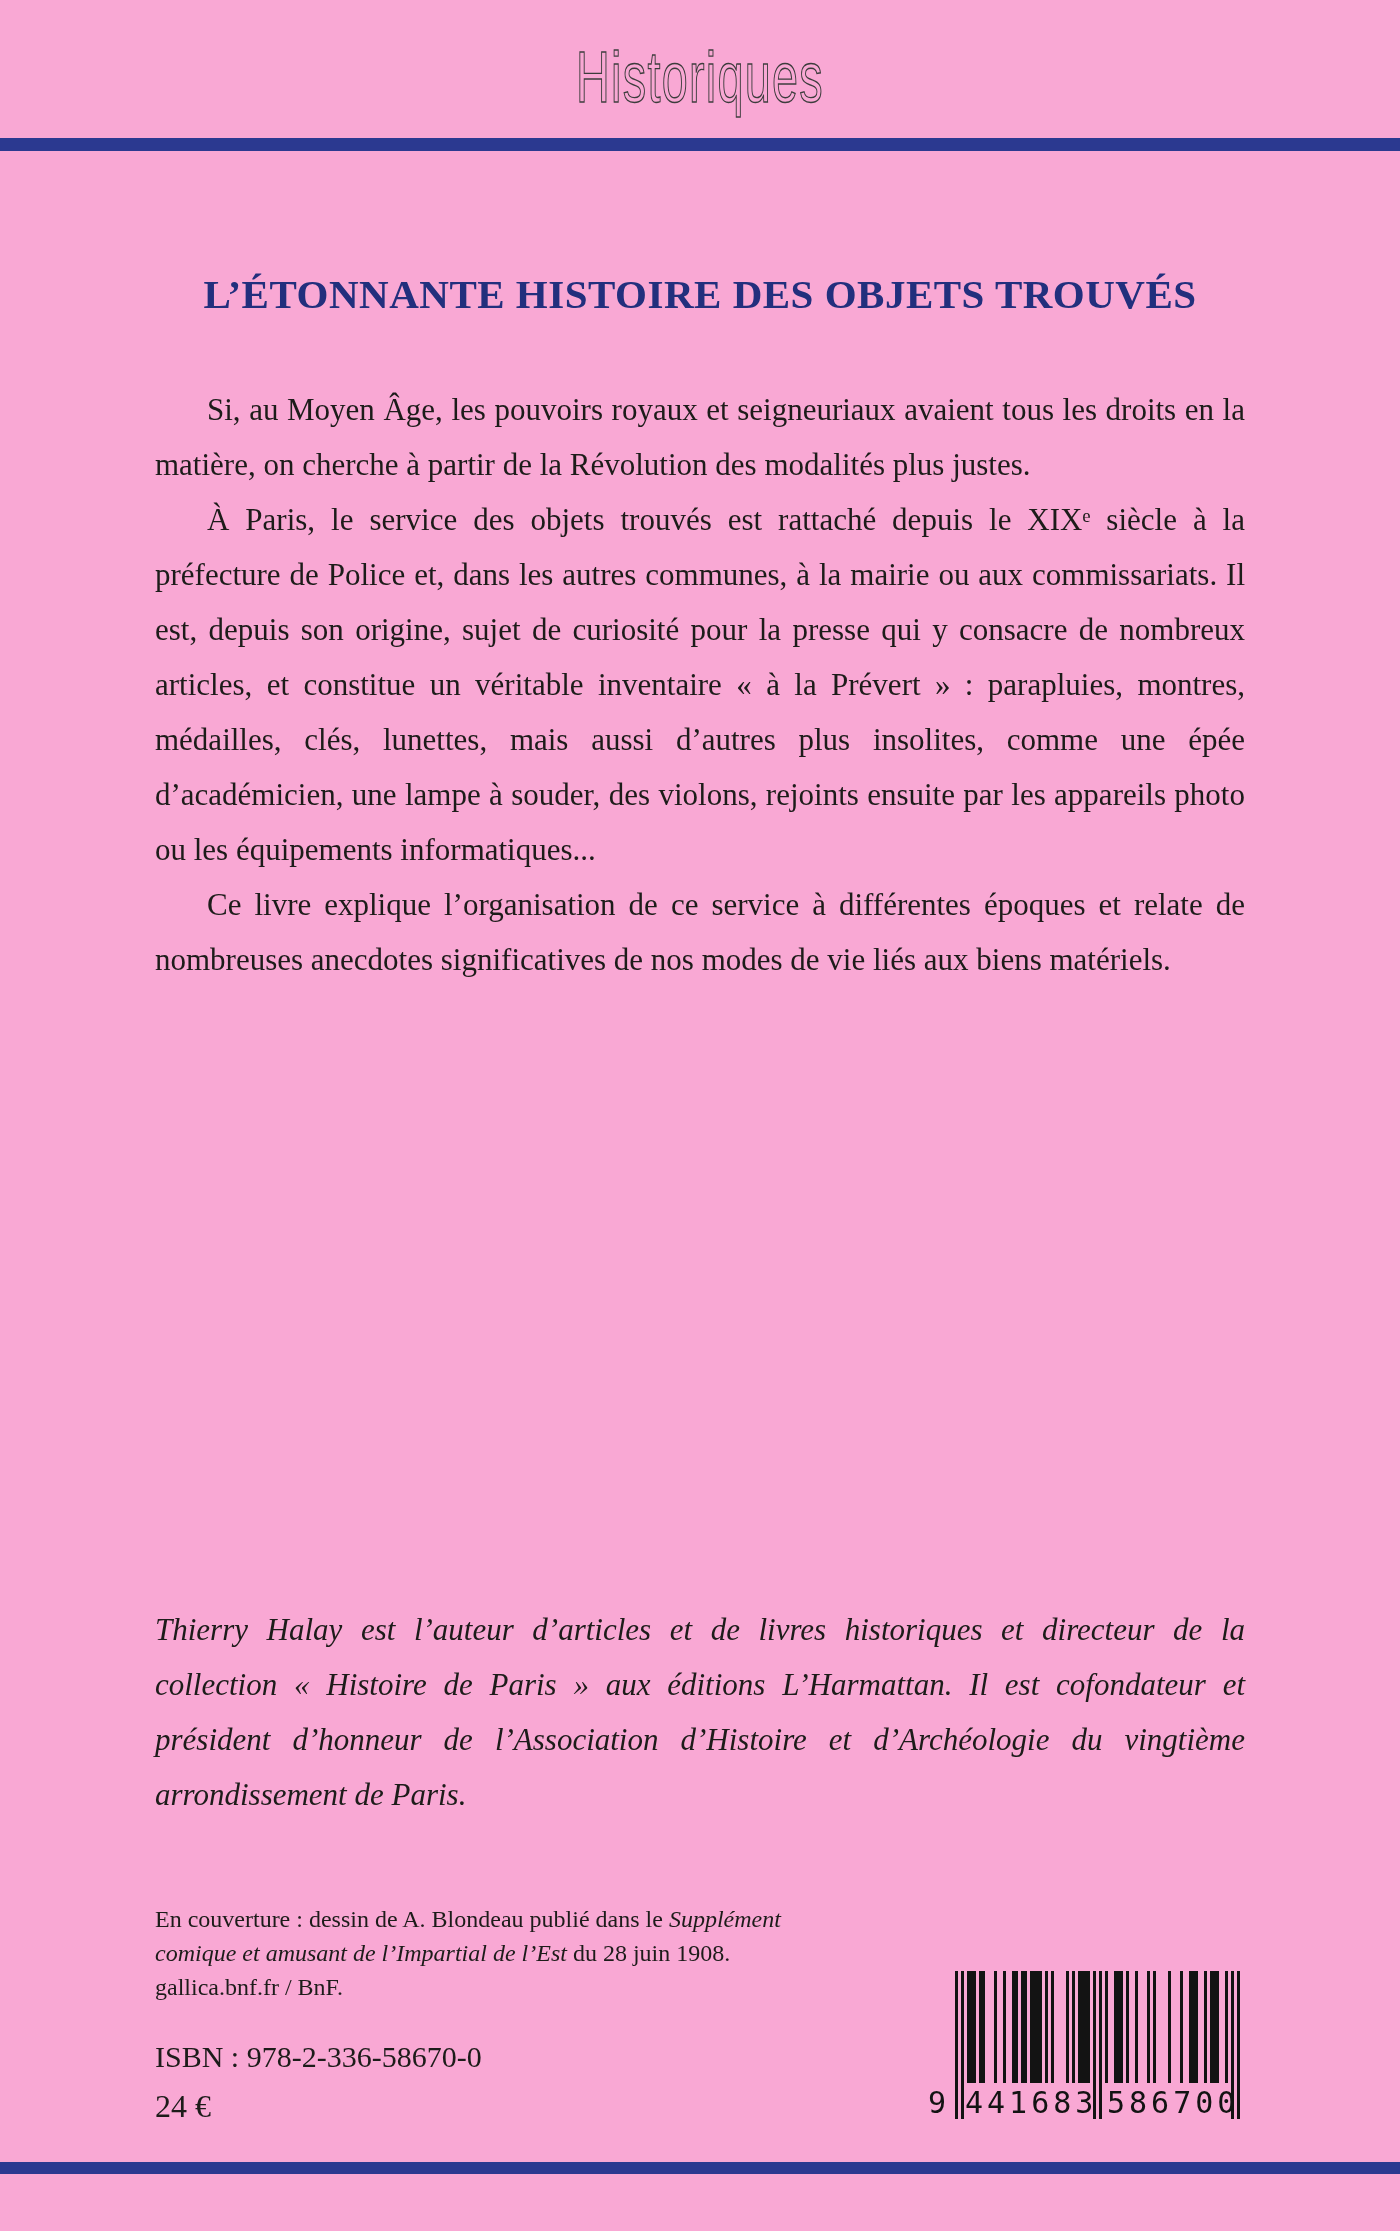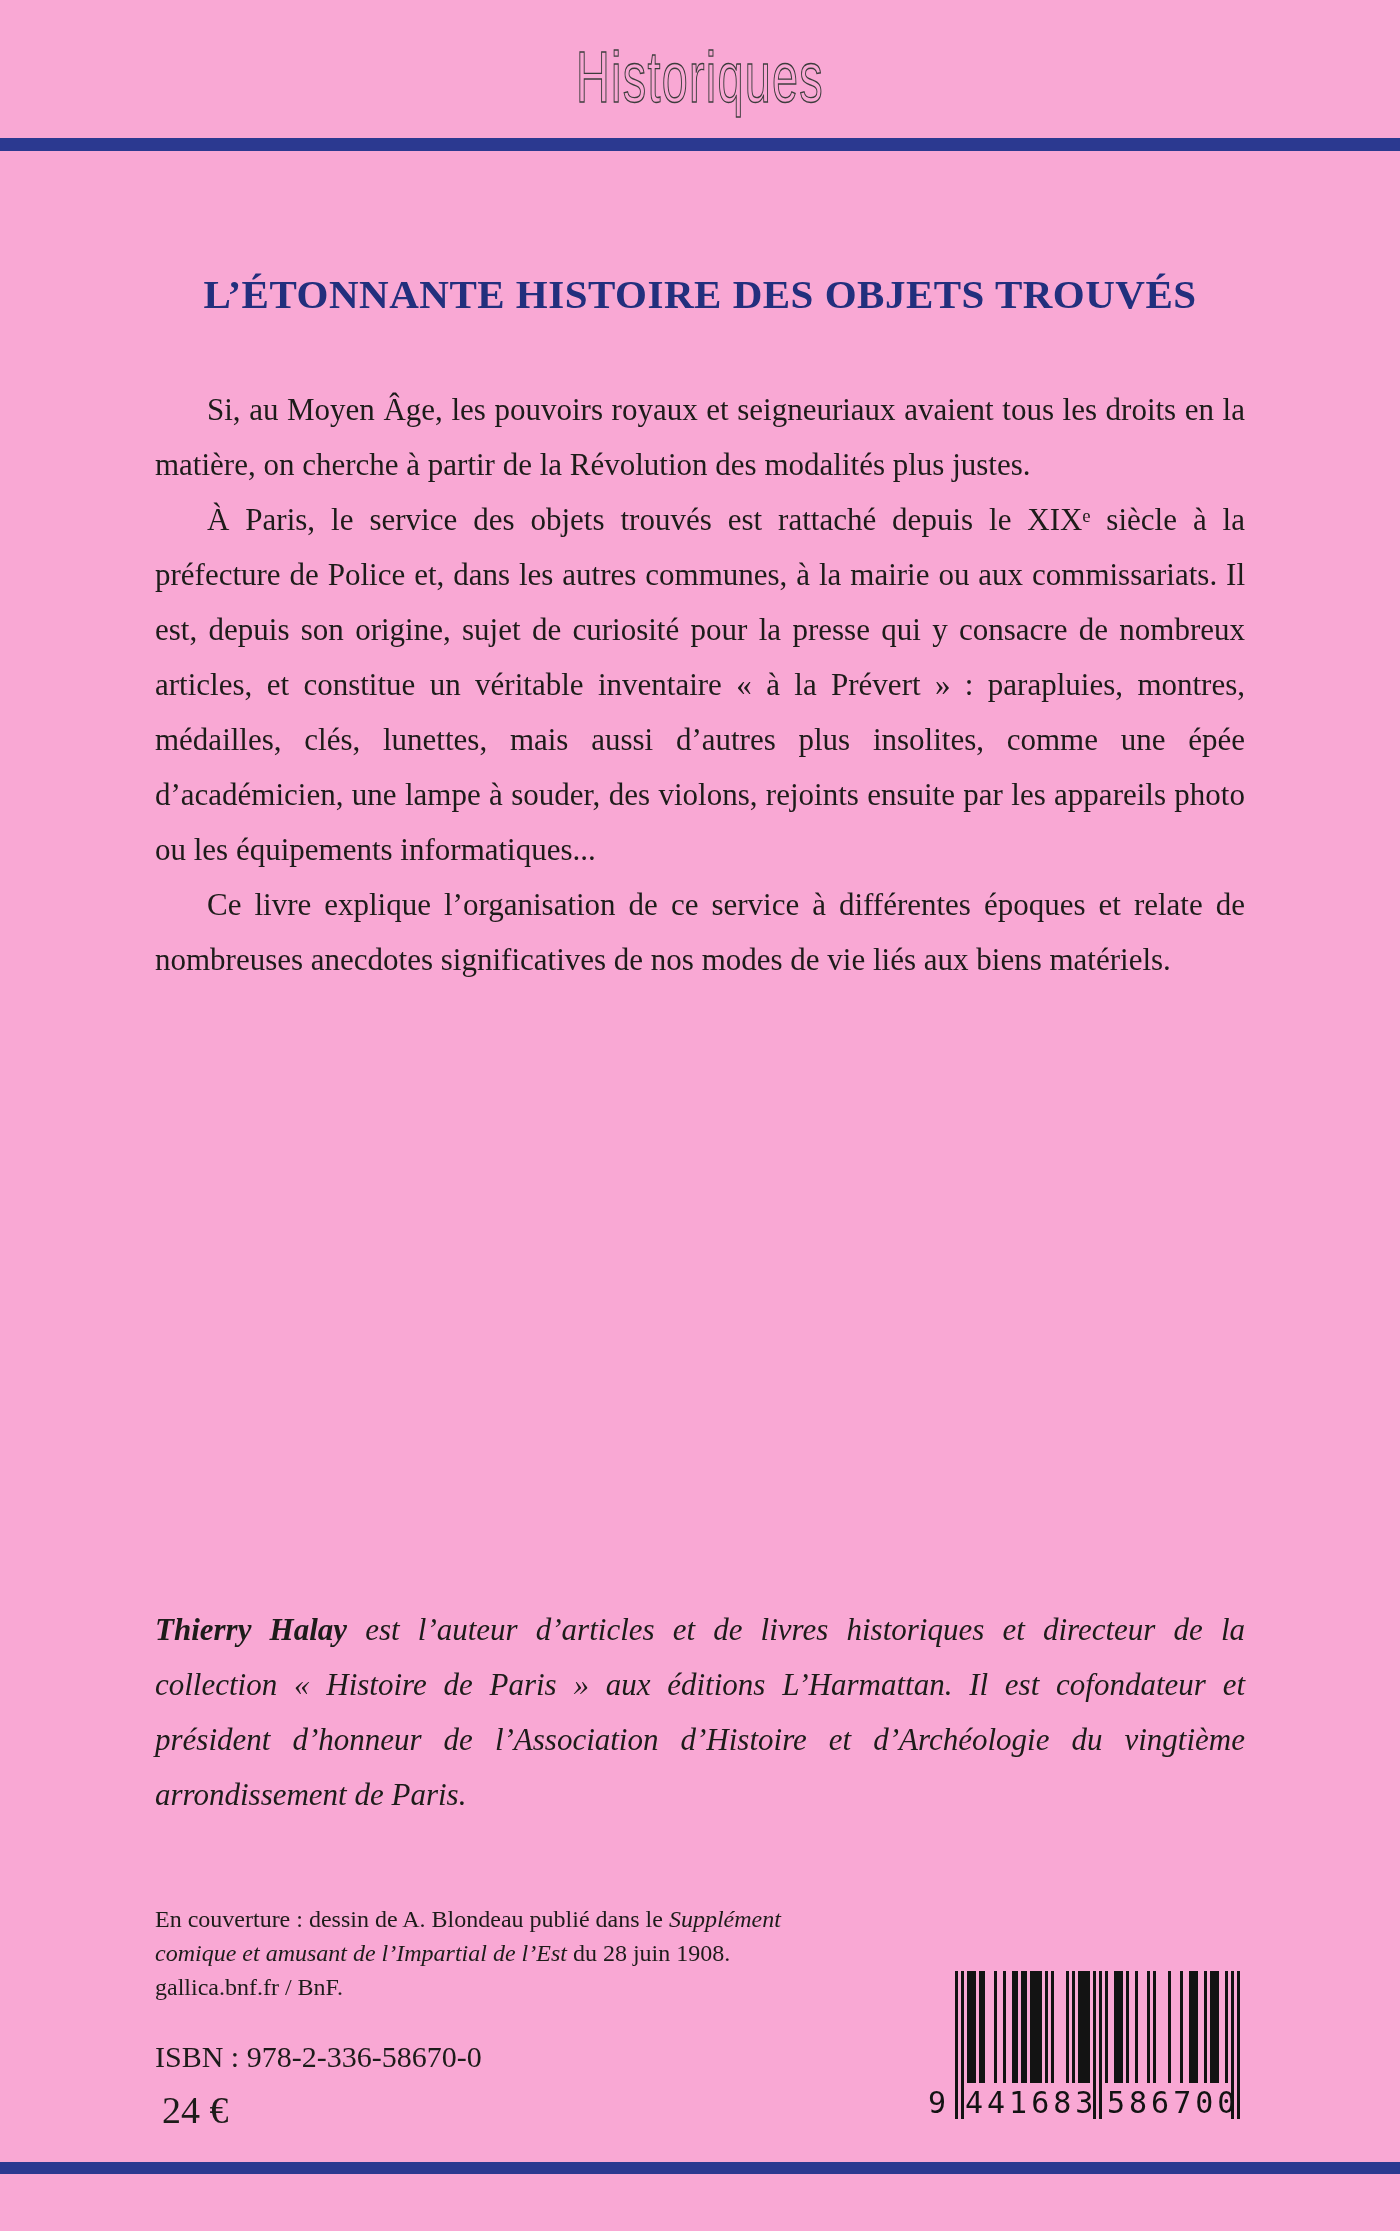--- a/index.html
+++ b/index.html
@@ -32,28 +32,28 @@
   }
   
   .blurb{position:absolute;top:382px;left:155px;width:1090px;}
   .blurb p{
     margin:0;text-indent:52px;text-align:justify;
     font-size:31px;line-height:55px;
   }
   
   .bio{position:absolute;top:1602px;left:155px;width:1090px;}
   .bio p{margin:0;font-style:italic;text-align:justify;font-size:31px;line-height:55px;}
-  .bio .author{font-weight:bold;}
+  .bio .author{font-weight:normal;}
   
   .credit{position:absolute;top:1902px;left:155px;width:700px;}
   .credit p{margin:0;font-size:24px;line-height:34px;}
   .credit .work-title{font-style:italic;}
   
   .isbn{position:absolute;top:2040px;left:155px;font-size:30px;}
-  .price{position:absolute;top:2088px;left:162px;font-size:38px;}
+  .price{position:absolute;top:2088px;left:155px;font-size:32px;}
   
   .barcode{position:absolute;left:955px;top:1971px;width:285px;height:160px;}
   .barcode .bars{position:absolute;top:0;left:0;width:285px;height:150px;}
   .barcode .bar{position:absolute;top:0;width:3px;height:112px;background:#131313;}
   .barcode .bar.guard{height:148px;}
   .bc-digits span{
     position:absolute;top:114px;
     font-family:"DejaVu Sans Mono","Liberation Mono",monospace;
     font-size:30px;color:#131313;white-space:nowrap;
   }

